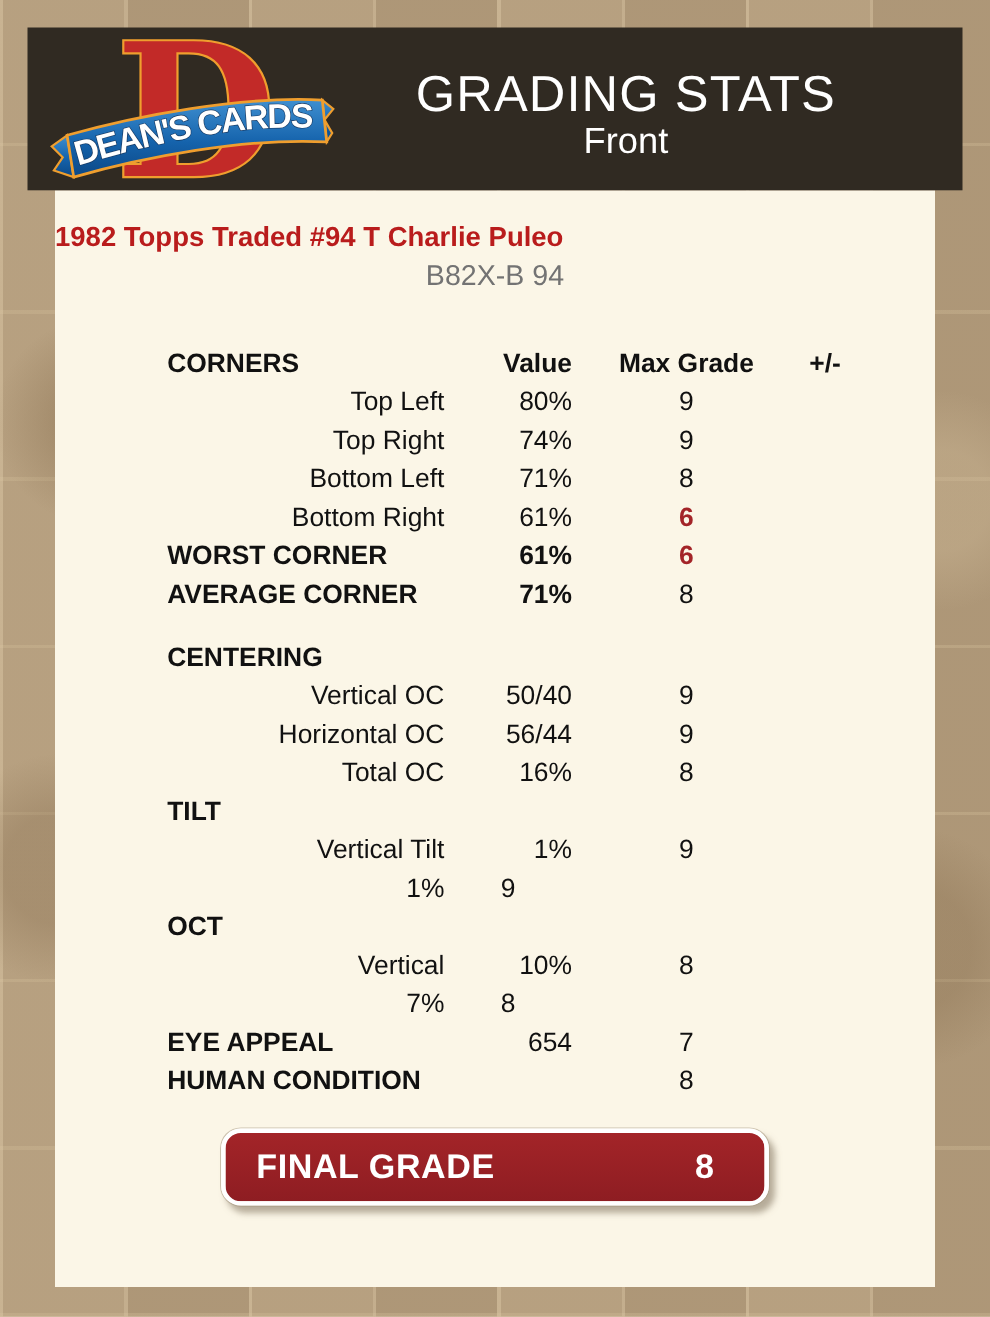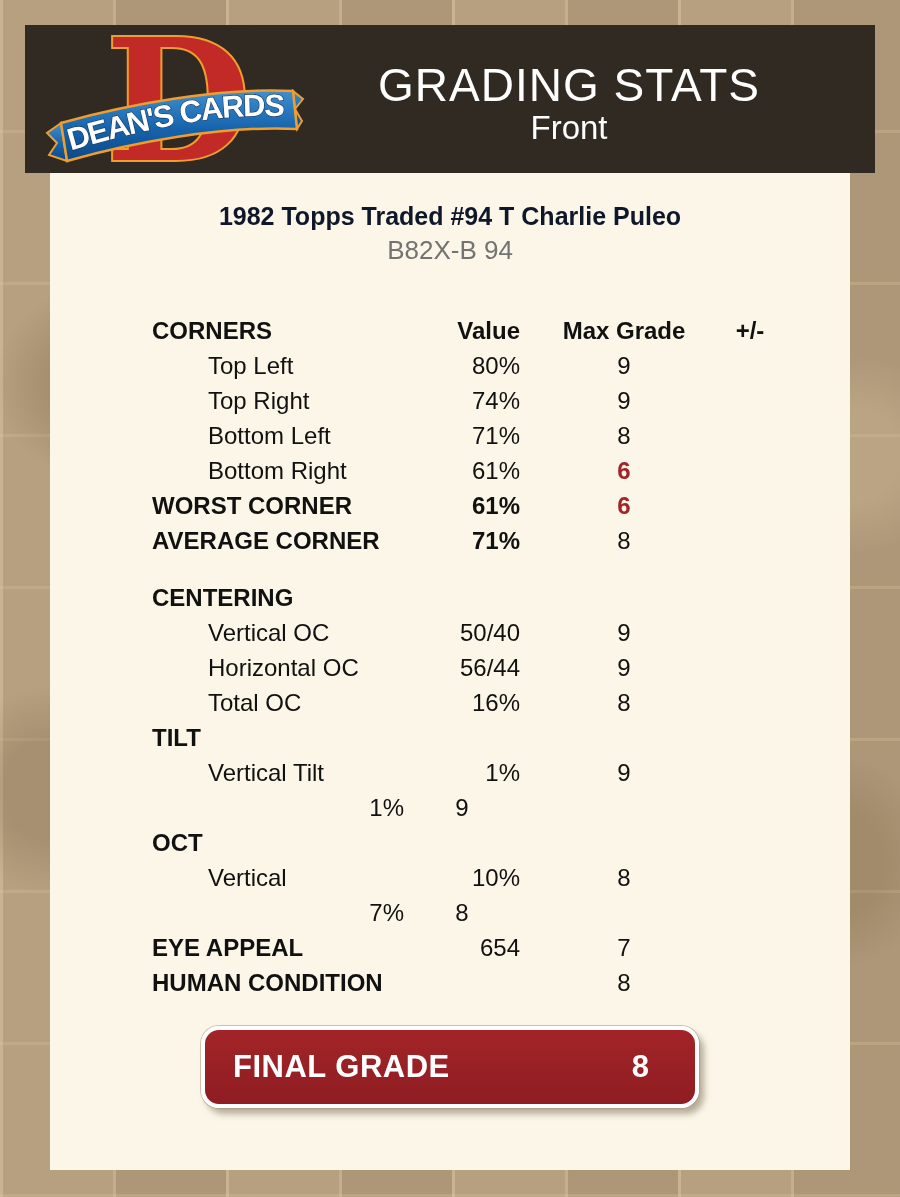--- a/index.html
+++ b/index.html
@@ -21,36 +21,36 @@
     background:#302A22;z-index:2;
   }
   .logo{position:absolute;left:20px;top:6px;width:262px;height:138px;}
   .hdr-text{position:absolute;left:294px;top:36px;width:500px;text-align:center;color:#FFFFFF;}
   .hdr-title{font-size:46px;line-height:48px;letter-spacing:1px;}
   .hdr-sub{font-size:33px;line-height:36px;margin-top:1px;}
   .panel{
     position:absolute;left:50px;top:173px;width:800px;height:997px;
     background:#FBF6E7;z-index:1;
   }
-  .card-title{margin:28px 0 0 0;text-align:center;font-size:25px;line-height:30px;font-weight:bold;color:#0f172a;}
+  .card-title{margin:28px 0 0 0;text-align:left;font-size:25px;line-height:30px;font-weight:bold;color:#b91c1c;}
   .card-code{margin:4px 0 0 0;text-align:center;font-size:26px;line-height:30px;color:#737373;}
   .gtable{margin:48px 0 0 102px;width:620px;color:#111;}
   .row{display:grid;grid-template-columns:252px 116px 208px 44px;height:35px;align-items:center;font-size:24px;}
   .c-label{text-align:left;white-space:nowrap;}
   .c-value{text-align:right;white-space:nowrap;}
   .c-max{text-align:center;white-space:nowrap;}
   .c-pm{text-align:center;white-space:nowrap;}
   .row.colhead .c-label,.row.colhead .c-value,.row.colhead .c-max,.row.colhead .c-pm{font-weight:bold;}
-  .row.indent .c-label{padding-left:56px;}
+  .row.indent .c-label{padding-left:56px;text-align:right;}
   .row.bold-label .c-label{font-weight:bold;}
   .row.bold-value .c-value{font-weight:bold;}
   .row.max-red .c-max{color:#A32428;font-weight:bold;}
   .row.gap-before{margin-top:22px;}
   .final-grade{
-    margin:26px 0 0 151px;width:498px;height:82px;box-sizing:border-box;
+    margin:26px 0 0 151px;width:498px;height:70px;box-sizing:border-box;
     background:linear-gradient(#A32428,#8E1D22);
     border:4px solid #FFFFFF;border-radius:18px;
     box-shadow:0 0 0 1px rgba(165,152,128,0.55), 5px 6px 6px rgba(125,112,90,0.55);
     display:flex;align-items:center;color:#FFFFFF;font-weight:bold;font-size:31px;
     cursor:default;
   }
   .fg-label{padding-left:28px;letter-spacing:0.5px;}
   .fg-value{margin-left:auto;padding-right:46px;}
 </style>
 </head>

